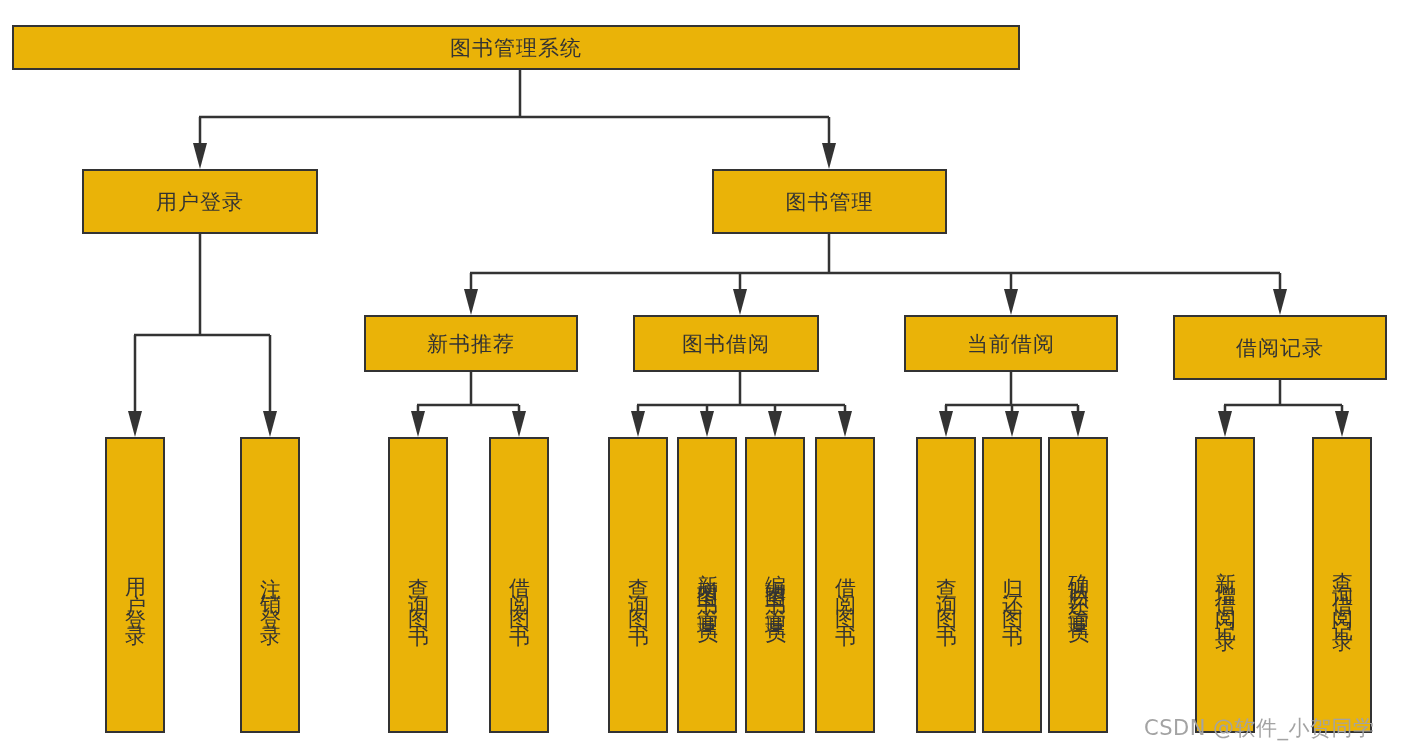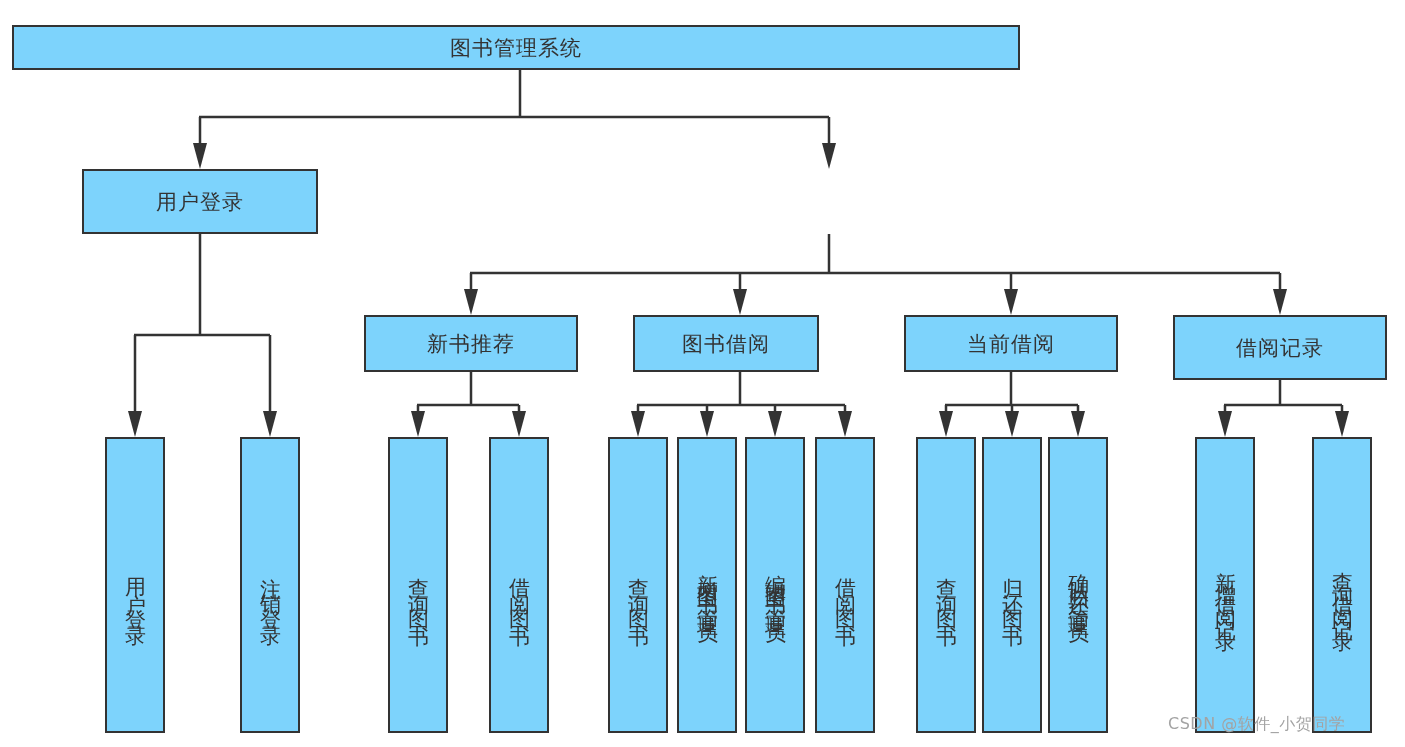--- a/index.html
+++ b/index.html
@@ -20,21 +20,21 @@
     position: absolute;
     left: 0;
     top: 0;
     width: 1405px;
     height: 747px;
   }
   .node {
     position: absolute;
     box-sizing: border-box;
     border: 2.5px solid #333333;
-    background: #7dd3fc;
+    background: #eab308;
     display: flex;
     align-items: center;
     justify-content: center;
     font-size: 21px;
     letter-spacing: 1px;
     color: #333333;
   }
   .node.v span {
     writing-mode: vertical-rl;
     text-orientation: mixed;
@@ -60,24 +60,24 @@
   #l-bb-add      { left: 677px;  }
   #l-bb-edit     { left: 745px;  }
   #l-bb-borrow   { left: 815px;  }
   #l-cb-query    { left: 916px;  }
   #l-cb-return   { left: 982px;  }
   #l-cb-confirm  { left: 1048px; }
   #l-br-add      { left: 1195px; }
   #l-br-query    { left: 1312px; }
   #watermark {
     position: absolute;
-    left: 1168px;
+    left: 1144px;
     top: 714px;
     width: 236px;
-    font-size: 16px;
+    font-size: 21px;
     letter-spacing: 0.5px;
     color: #a3a3a3;
     white-space: nowrap;
     z-index: 5;
   }
 </style>
 </head>
 <body>
 
 <div id="canvas">
@@ -114,20 +114,23 @@
       <polygon points="1335,411 1349,411 1342,437"></polygon>
     </g>
   </svg>
 
   <div class="node h" id="n-root">
     <span>图书管理系统</span>
   </div>
 
   <div class="node h" id="n-user-login">
     <span>用户登录</span>
+  </div>
+  <div class="node h" id="n-book-mgmt">
+    <span>图书管理</span>
   </div>
 
   <div class="node h" id="n-new-rec">
     <span>新书推荐</span>
   </div>
   <div class="node h" id="n-borrow">
     <span>图书借阅</span>
   </div>
   <div class="node h" id="n-current">
     <span>当前借阅</span>

